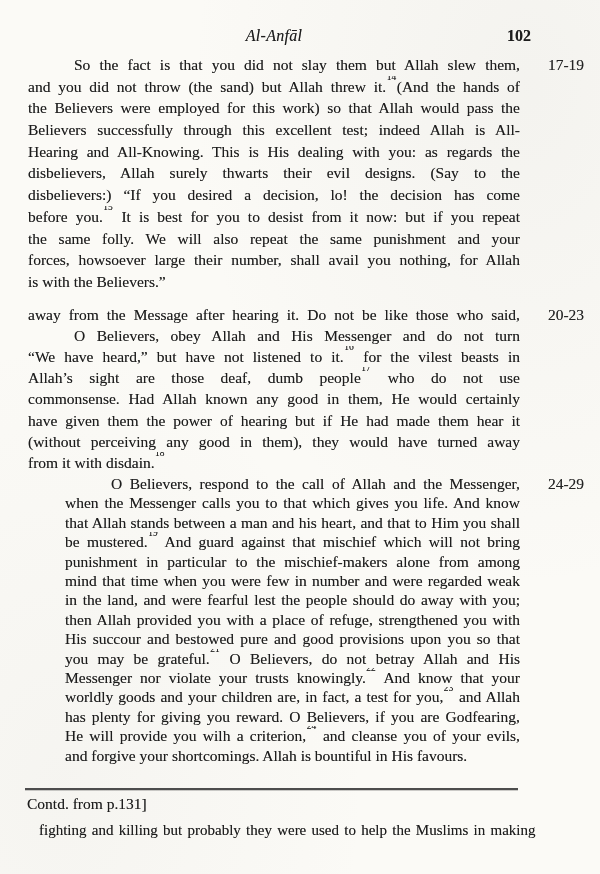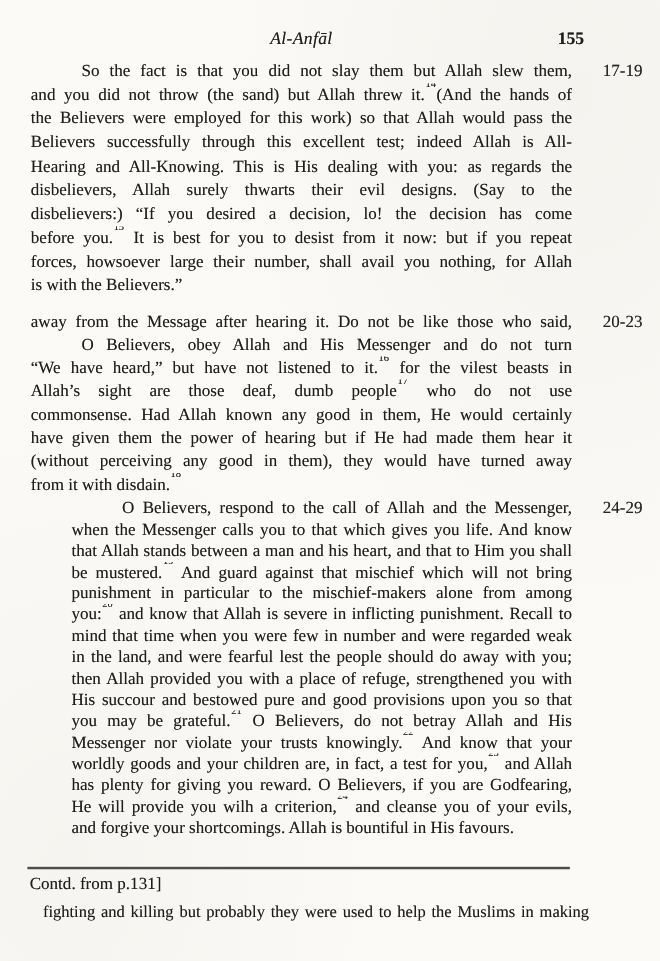--- a/index.html
+++ b/index.html
@@ -76,33 +76,34 @@
   .footnote {
     position: absolute; top: 822px; left: 39px; width: 522px;
     font-size: 15px; word-spacing: 1.5px;
   }
 </style>
 </head>
 <body>
 
 <div class="page">
   <div class="title ink">Al-Anfāl</div>
-  <div class="page-num ink">155</div>
+  <div class="page-num ink">102</div>
 
   <div class="content ink" id="content">
       <div class="para">
         <span class="margin-note">17-19</span>
         <div class="line first">So the fact is that you did not slay them but Allah slew them,</div>
         <div class="line">and you did not throw (the sand) but Allah threw it.<sup class="fnref">14</sup>(And the hands of</div>
         <div class="line">the Believers were employed for this work) so that Allah would pass the</div>
         <div class="line">Believers successfully through this excellent test; indeed Allah is All-</div>
         <div class="line">Hearing and All-Knowing. This is His dealing with you: as regards the</div>
         <div class="line">disbelievers, Allah surely thwarts their evil designs. (Say to the</div>
         <div class="line">disbelievers:) “If you desired a decision, lo! the decision has come</div>
         <div class="line">before you.<sup class="fnref">15</sup> It is best for you to desist from it now: but if you repeat</div>
+        <div class="line">the same folly. We will also repeat the same punishment and your</div>
         <div class="line">forces, howsoever large their number, shall avail you nothing, for Allah</div>
         <div class="line last">is with the Believers.”</div>
       </div>
       <div class="para">
         <span class="margin-note">20-23</span>
         <div class="line">away from the Message after hearing it. Do not be like those who said,</div>
         <div class="line first">O Believers, obey Allah and His Messenger and do not turn</div>
         <div class="line">“We have heard,” but have not listened to it.<sup class="fnref">16</sup> for the vilest beasts in</div>
         <div class="line">Allah’s sight are those deaf, dumb people<sup class="fnref">17</sup> who do not use</div>
         <div class="line">commonsense. Had Allah known any good in them, He would certainly</div>
@@ -110,21 +111,20 @@
         <div class="line">(without perceiving any good in them), they would have turned away</div>
         <div class="line last">from it with disdain.<sup class="fnref">18</sup></div>
       </div>
       <div class="para">
         <span class="margin-note">24-29</span>
         <div class="line first">O Believers, respond to the call of Allah and the Messenger,</div>
         <div class="line">when the Messenger calls you to that which gives you life. And know</div>
         <div class="line">that Allah stands between a man and his heart, and that to Him you shall</div>
         <div class="line">be mustered.<sup class="fnref">19</sup> And guard against that mischief which will not bring</div>
         <div class="line">punishment in particular to the mischief-makers alone from among</div>
-        <div class="line">you:<sup class="fnref">20</sup> and know that Allah is severe in inflicting punishment. Recall to</div>
         <div class="line">mind that time when you were few in number and were regarded weak</div>
         <div class="line">in the land, and were fearful lest the people should do away with you;</div>
         <div class="line">then Allah provided you with a place of refuge, strengthened you with</div>
         <div class="line">His succour and bestowed pure and good provisions upon you so that</div>
         <div class="line">you may be grateful.<sup class="fnref">21</sup> O Believers, do not betray Allah and His</div>
         <div class="line">Messenger nor violate your trusts knowingly.<sup class="fnref">22</sup> And know that your</div>
         <div class="line">worldly goods and your children are, in fact, a test for you,<sup class="fnref">23</sup> and Allah</div>
         <div class="line">has plenty for giving you reward. O Believers, if you are Godfearing,</div>
         <div class="line">He will provide you wilh a criterion,<sup class="fnref">24</sup> and cleanse you of your evils,</div>
         <div class="line last">and forgive your shortcomings. Allah is bountiful in His favours.</div>

